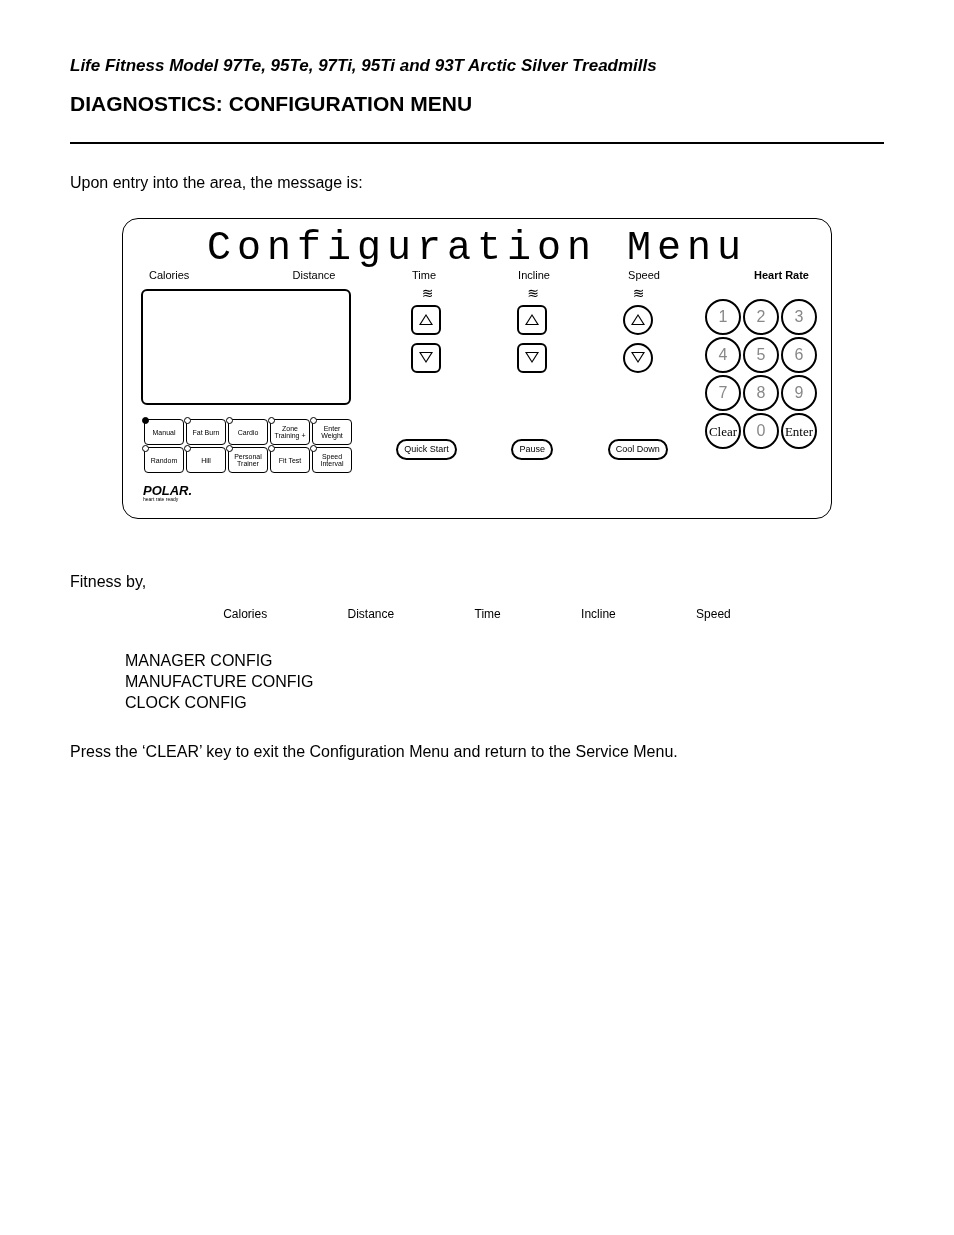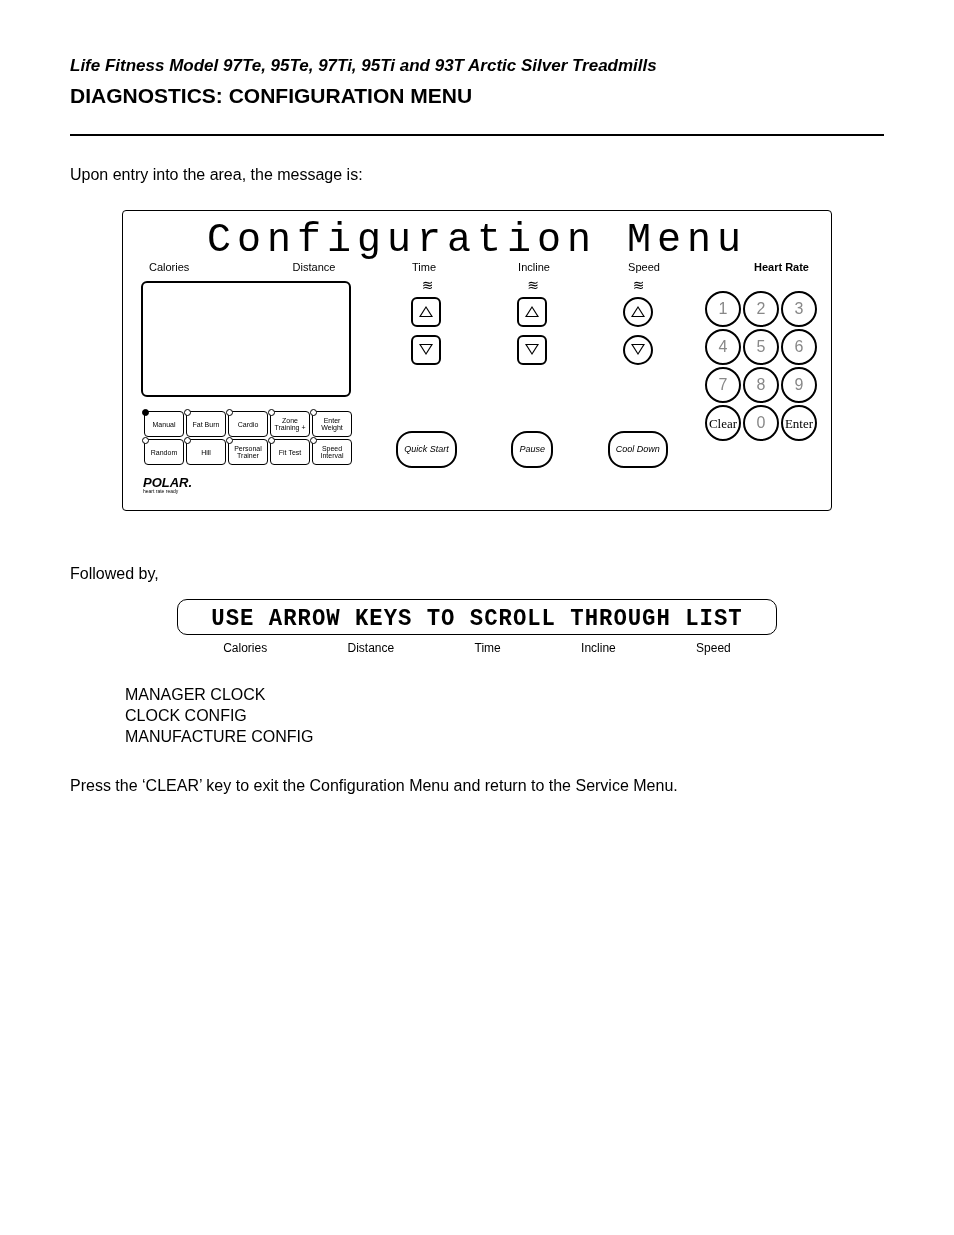--- a/index.html
+++ b/index.html
@@ -1,28 +1,28 @@
 <!DOCTYPE html>
 <html><head>
 <meta charset="utf-8">
 <style>
   * { box-sizing: border-box; margin: 0; padding: 0; }
   html, body { width: 954px; font-family: Arial, Helvetica, sans-serif; background: #fff; color: #000; }
   .page { padding: 56px 70px 40px 70px; }
   .title-block { margin-bottom: 26px; }
-  .model-line { font-style: italic; font-weight: bold; font-size: 17px; margin-bottom: 8px; }
+  .model-line { font-style: italic; font-weight: bold; font-size: 17px; margin-bottom: 16px; }
   .section-title { font-weight: bold; font-size: 21px; }
   .hr { border: none; border-top: 2px solid #000; margin: 6px 0 30px 0; }
   .body-text { font-size: 16px; margin: 10px 0; }
   .indent { margin-left: 55px; }
   .config-list p { font-size: 16px; line-height: 1.3; }
   .footer { text-align: center; font-size: 15px; margin-top: 190px; }
 
   
-  .console { width: 710px; margin: 26px auto 54px auto; border: 1.5px solid #000; border-radius: 4px; padding: 10px 14px 16px 14px; }
+  .console { width: 710px; margin: 26px auto 54px auto; border: 1.5px solid #000; border-radius: 16px; padding: 10px 14px 16px 14px; }
   .display-bar { font-family: "Courier New", monospace; font-size: 40px; letter-spacing: 6px; text-align: center; padding: 0 4px; line-height: 1; }
   .col-labels { display: flex; justify-content: space-between; font-size: 11px; padding: 0 4px 0 12px; }
   .col-labels span { flex: 1; text-align: center; }
   .col-calories { text-align: left !important; }
   .col-hr { text-align: right !important; padding-right: 4px; font-weight: bold; }
 
   .console-body { display: flex; gap: 10px; margin-top: 6px; }
   
   .left-cluster { width: 222px; }
   .screen-box { width: 210px; height: 116px; border: 2px solid #000; border-radius: 6px; margin: 2px 0 14px 4px; }
@@ -33,21 +33,21 @@
   
   .mid-cols { flex: 1; display: flex; justify-content: space-around; padding-top: 4px; }
   .mid-col { display: flex; flex-direction: column; align-items: center; gap: 8px; }
   .waves { font-size: 14px; line-height: 0.4; letter-spacing:-2px;}
   .arrow-btn { width: 30px; height: 30px; border: 2px solid #000; border-radius: 6px; display:flex; align-items:center; justify-content:center;}
   .arrow-btn.circ{ border-radius:50%;}
   .tri-up-outline{ width:0;height:0;border-left:7px solid transparent;border-right:7px solid transparent;border-bottom:11px solid #000;}
   .tri-up-outline::after{content:"";display:block;margin-left:-5px;margin-top:2px;border-left:5px solid transparent;border-right:5px solid transparent;border-bottom:8px solid #fff;}
   .tri-dn-outline{ width:0;height:0;border-left:7px solid transparent;border-right:7px solid transparent;border-top:11px solid #000;}
   .tri-dn-outline::after{content:"";display:block;margin-left:-5px;margin-top:-10px;border-left:5px solid transparent;border-right:5px solid transparent;border-top:8px solid #fff;}
-  .oval { border: 2px solid #000; border-radius: 16px; padding: 12px 6px; font-size: 9px; text-align:center; min-width:42px; line-height:1; margin-top:58px;font-style:italic;}
+  .oval { border: 2px solid #000; border-radius: 16px; padding: 4px 6px; font-size: 9px; text-align:center; min-width:42px; line-height:1; margin-top:58px;}
   
   .keypad { display: grid; grid-template-columns: repeat(3, 36px); grid-auto-rows: 36px; gap: 2px; margin-top: 12px;}
   .key { border: 2px solid #000; border-radius: 50%; display:flex; align-items:center; justify-content:center; font-size:16px; font-family:Arial; color:#888;}
   .key.small{ font-size:13px; color:#000; line-height:1;font-family:Liberation Serif, serif;}
   .polar { font-style: italic; font-weight: bold; font-size: 13px; margin-top: 10px; margin-left:6px;}
   .polar-sub{ font-size:5px; font-style:normal; font-weight:normal; display:block; margin-top:-2px;}
 
   
   .lcd-strip { width: 600px; margin: 16px auto 26px auto; }
   .lcd-frame { border: 1px solid #000; border-radius: 10px; padding: 6px 4px 2px 4px;}
@@ -142,37 +142,34 @@
       <div class="key">7</div>
       <div class="key">8</div>
       <div class="key">9</div>
       <div class="key small">Clear</div>
       <div class="key">0</div>
       <div class="key small">Enter</div>
     </div>
   </div>
 </div>
 
-<p class="body-text">Followed by,</p>
+<p class="body-text">Fitness by,</p>
 
 <div class="lcd-strip">
-  <div class="lcd-frame">
-    <div class="lcd-text">USE ARROW KEYS TO SCROLL THROUGH LIST</div>
-  </div>
   <div class="lcd-labels">
     <span>Calories</span>
     <span>Distance</span>
     <span>Time</span>
     <span>Incline</span>
     <span>Speed</span>
   </div>
 </div>
 
 
 <div class="indent config-list" style="margin-top:30px;margin-bottom:30px;">
-  <p>MANAGER CLOCK</p>
+  <p>MANAGER CONFIG</p>
+  <p>MANUFACTURE CONFIG</p>
   <p>CLOCK CONFIG</p>
-  <p>MANUFACTURE CONFIG</p>
 </div>
 
 <p class="body-text" style="margin-top:0">Press the ‘CLEAR’ key to exit the Configuration Menu and return to the Service Menu.</p>
 
 </div>
 
 </body></html>

